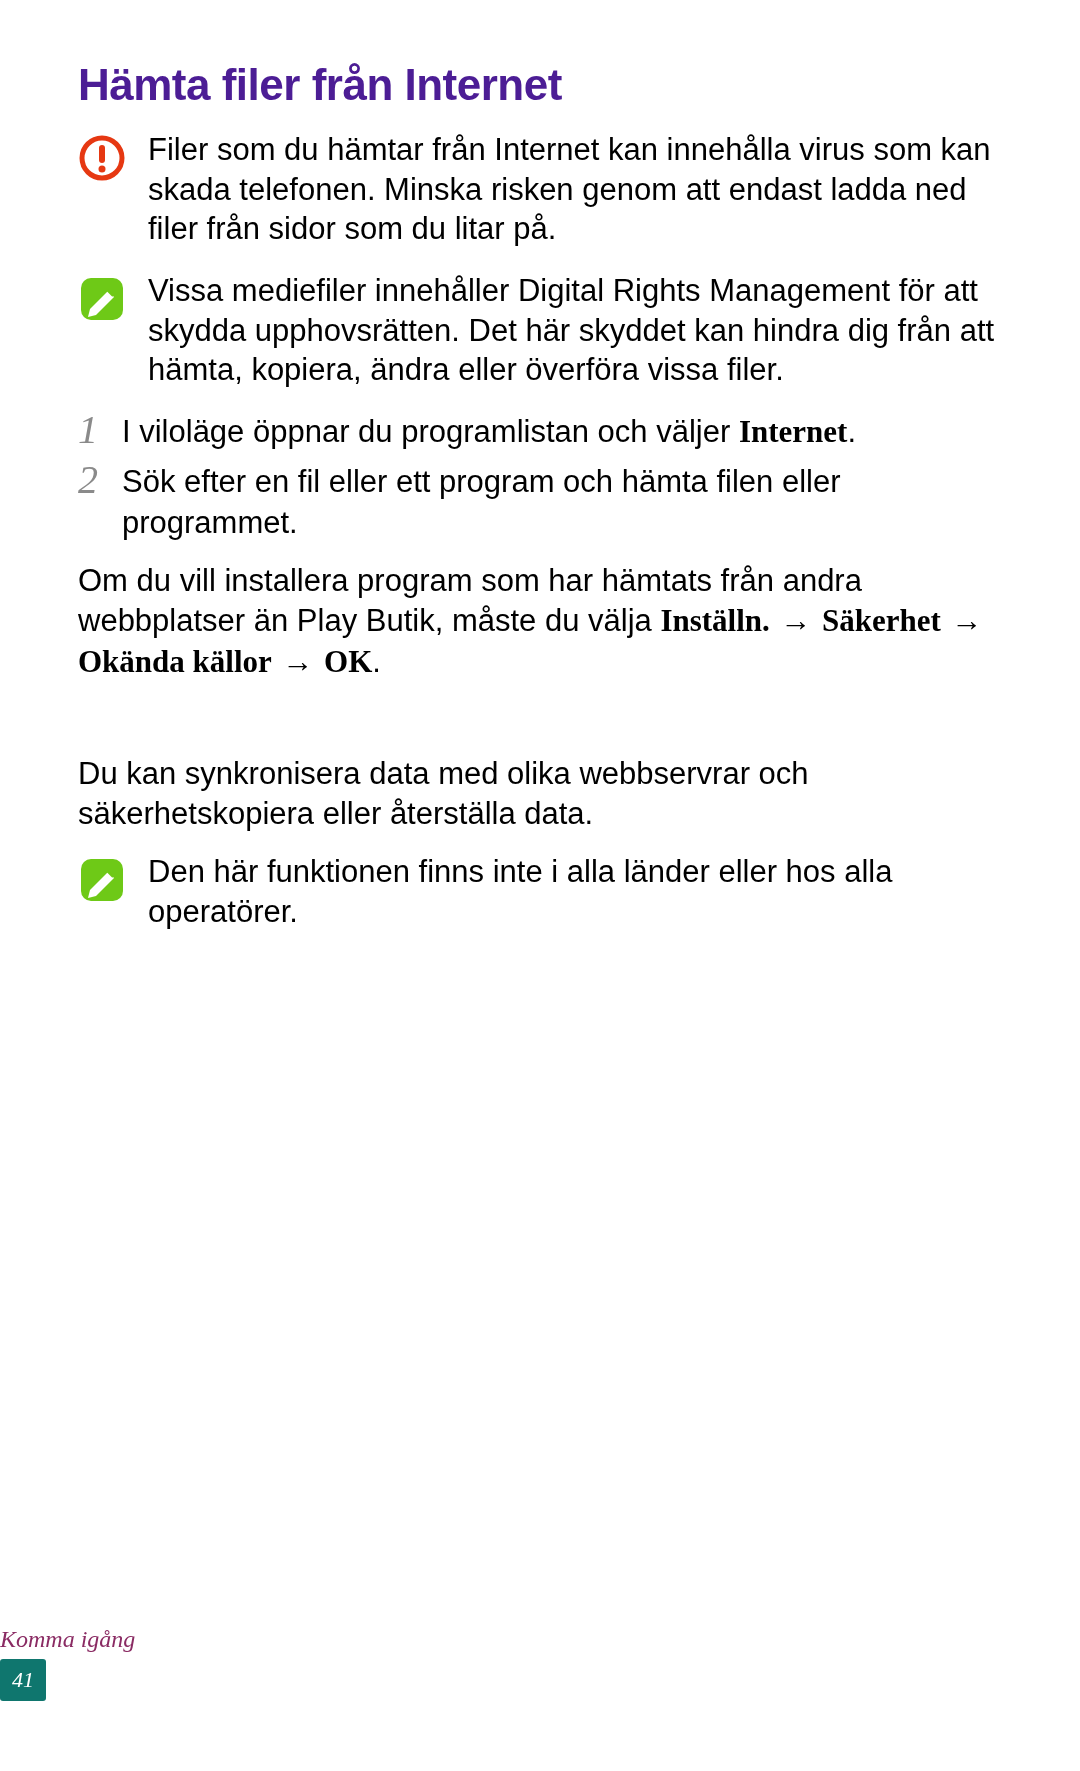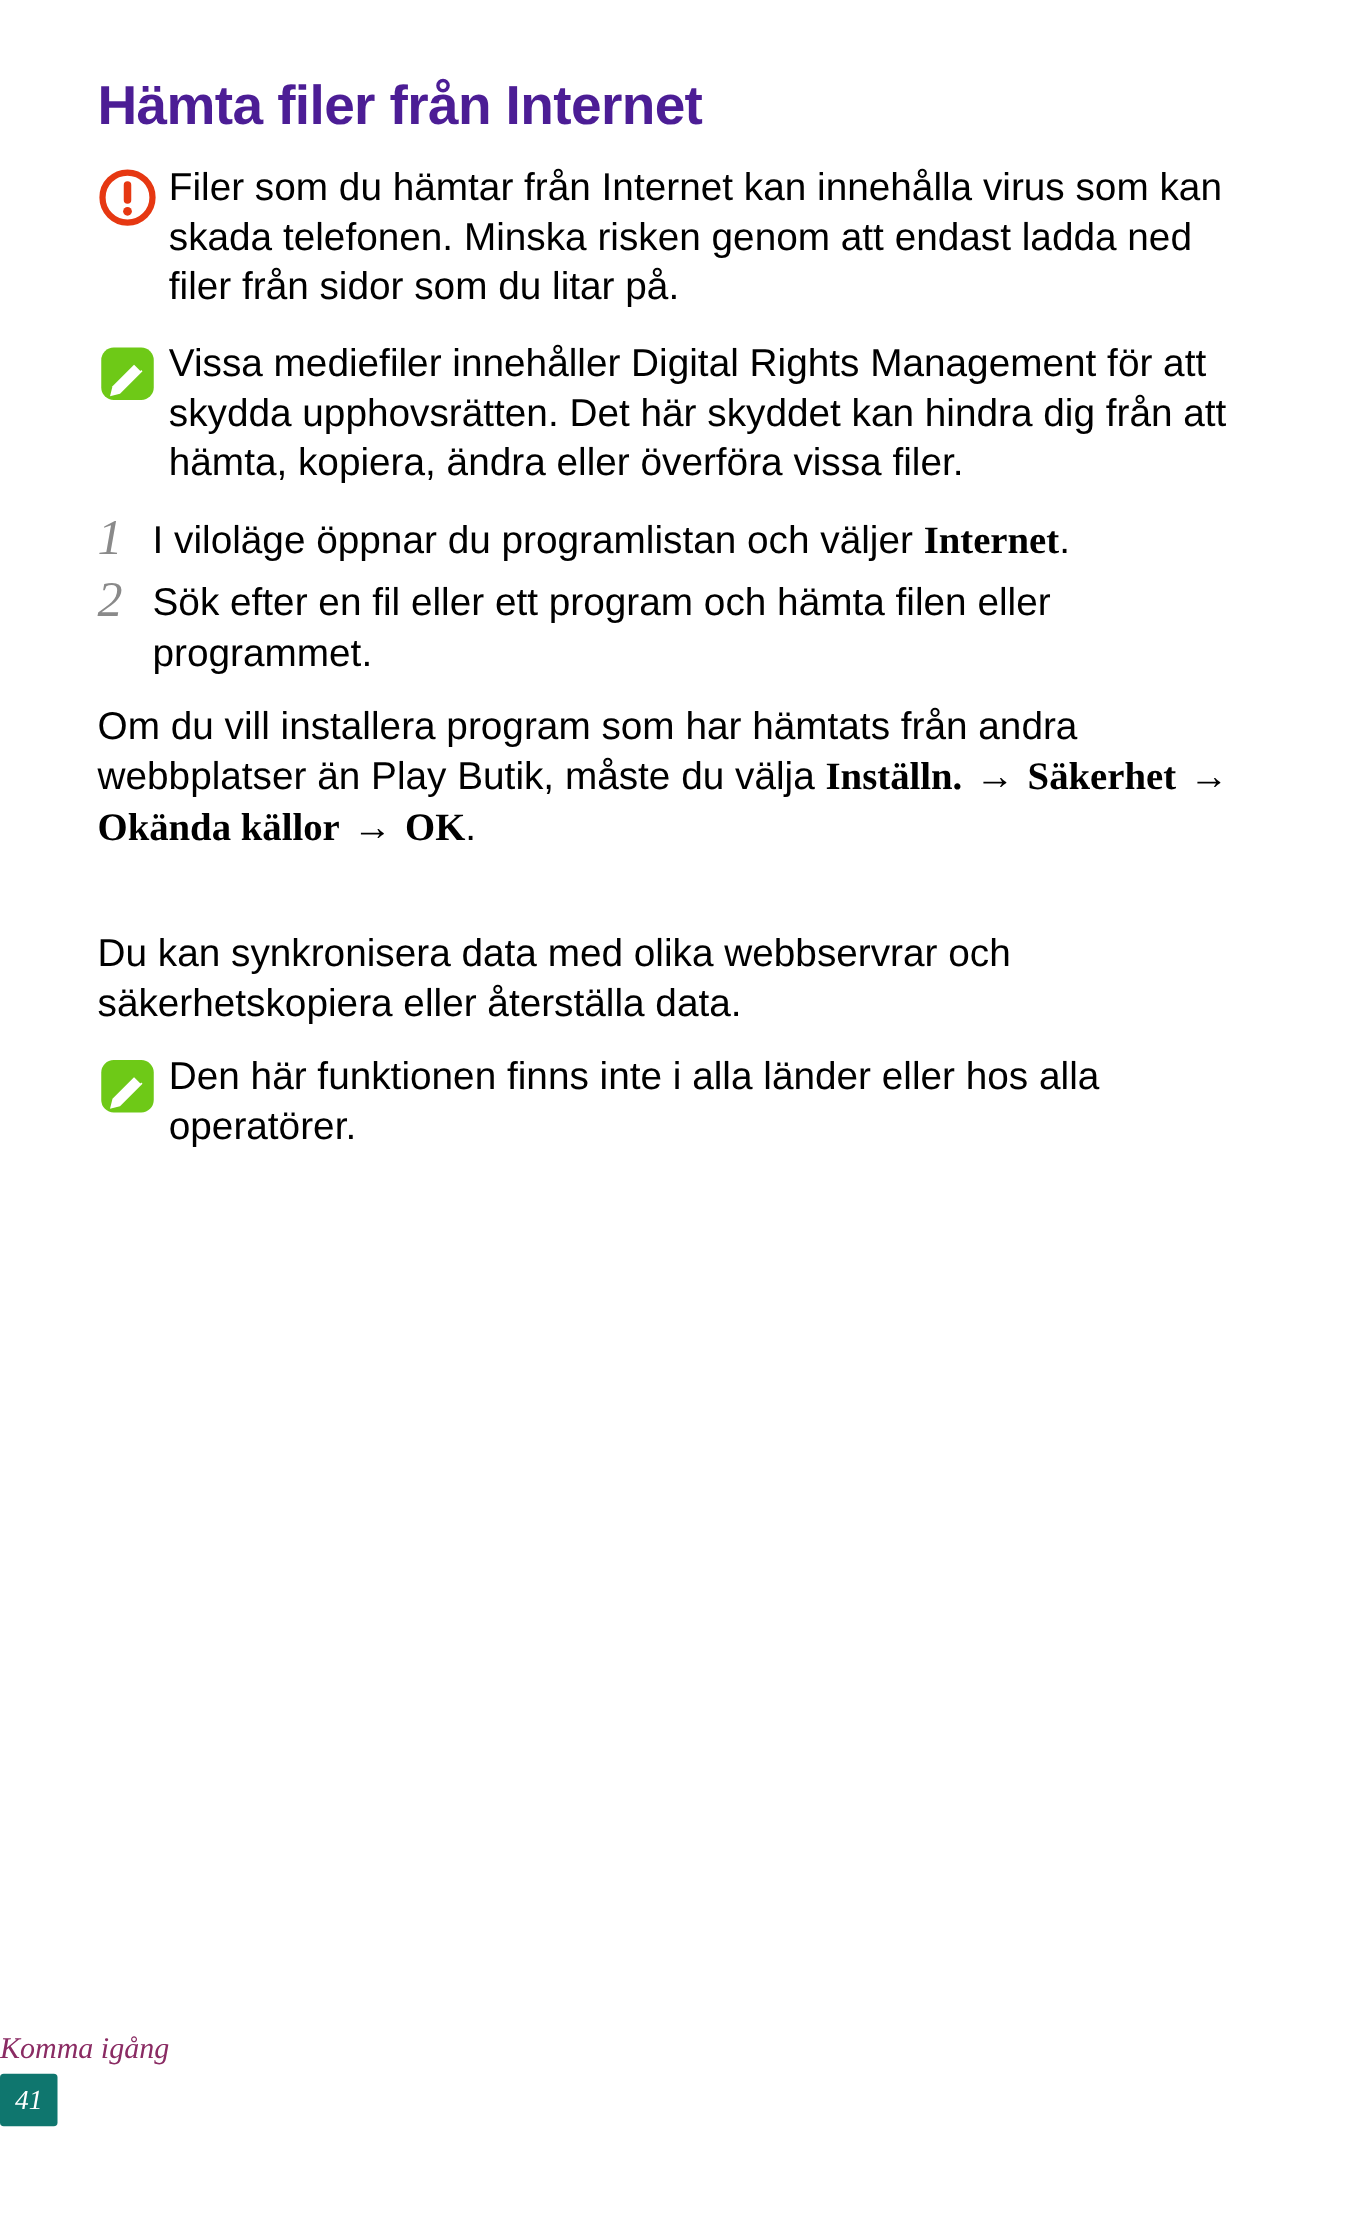--- a/index.html
+++ b/index.html
@@ -27,21 +27,21 @@
     margin: 0 0 20px 0;
     letter-spacing: -0.5px;
   }
   h2.section-title + .note-row,
   h2.section-title + p {
     margin-top: 18px;
   }
   .note-row {
     display: flex;
     align-items: flex-start;
-    gap: 9px;
+    gap: 22px;
     margin: 0 0 22px 0;
   }
   .note-icon {
     flex: 0 0 48px;
     width: 48px;
     height: 48px;
     margin-top: 4px;
   }
   .note-text {
     flex: 1 1 auto;
@@ -149,21 +149,21 @@
     <span class="bold">Säkerhet</span>
     <span class="arrow">→</span>
     <span class="bold">Okända källor</span>
     <span class="arrow">→</span>
     <span class="bold">OK</span><span>.</span>
   </p>
 
   <div class="gap-large"></div>
 
 
-  <p class="body" style="margin-top:9px;">Du kan synkronisera data med olika webbservrar och säkerhetskopiera eller återställa data.</p>
+  <p class="body" style="margin-top:20px;">Du kan synkronisera data med olika webbservrar och säkerhetskopiera eller återställa data.</p>
 
 
   <div class="note-row">
     <div class="note-icon">
       <svg viewBox="0 0 48 48" width="48" height="48">
         <rect x="3" y="3" width="42" height="42" rx="10" fill="#6ec917"></rect>
         <path d="M12 34 L30 16 L36 22 L18 40 L10 42 L12 34 Z" fill="#fff"></path>
         <path d="M29 15 L35 21" stroke="#6ec917" stroke-width="2"></path>
       </svg>
     </div>

